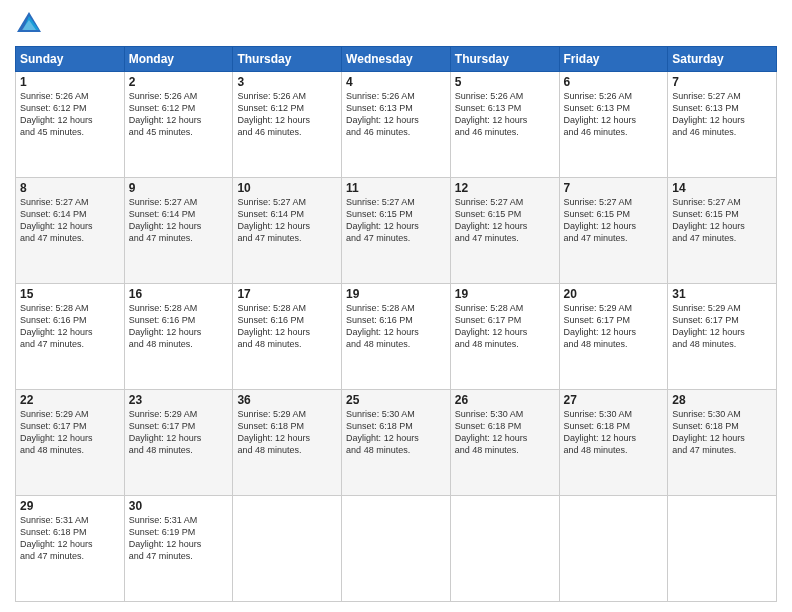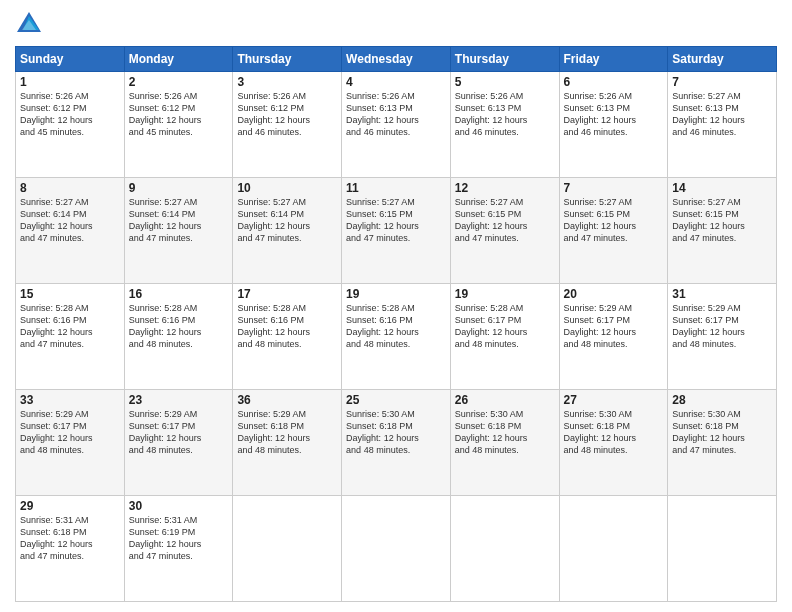--- a/index.html
+++ b/index.html
@@ -287,21 +287,21 @@
           <td>
             <span class="day-num">31</span>
             <div class="day-info" style="white-space: pre-line;">Sunrise: 5:29 AM
 Sunset: 6:17 PM
 Daylight: 12 hours
 and 48 minutes.</div>
           </td>
         </tr>
         <tr>
           <td>
-            <span class="day-num">33</span>
+            <span class="day-num">22</span>
             <div class="day-info" style="white-space: pre-line;">Sunrise: 5:29 AM
 Sunset: 6:17 PM
 Daylight: 12 hours
 and 48 minutes.</div>
           </td>
           <td>
             <span class="day-num">23</span>
             <div class="day-info" style="white-space: pre-line;">Sunrise: 5:29 AM
 Sunset: 6:17 PM
 Daylight: 12 hours

